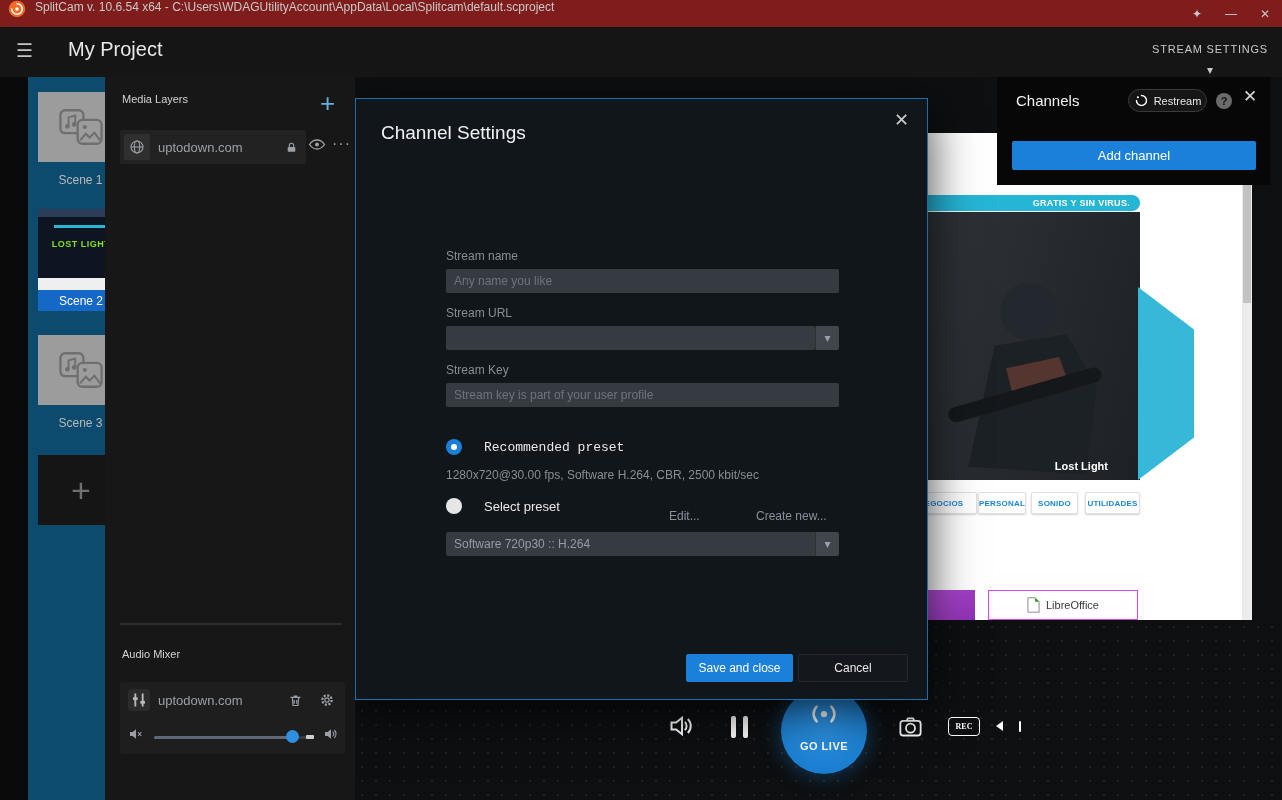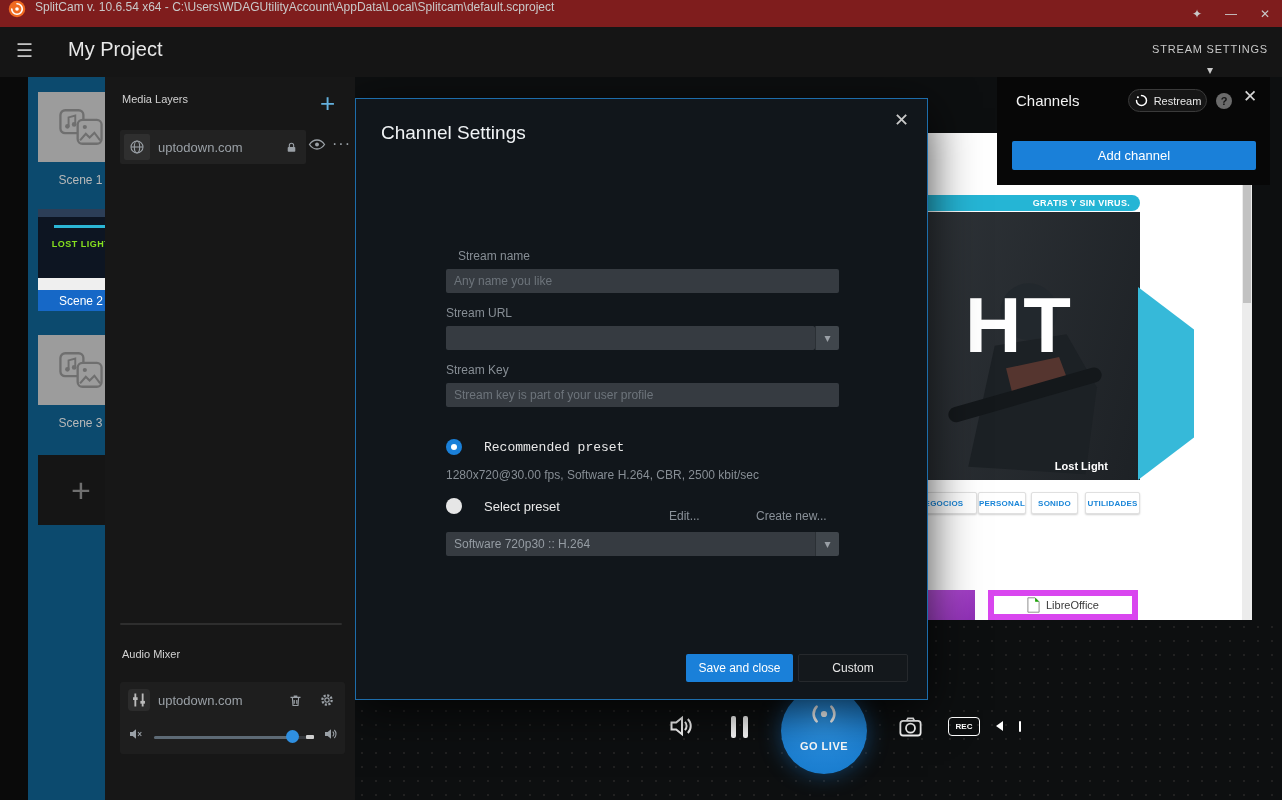--- a/index.html
+++ b/index.html
@@ -84,21 +84,21 @@
   .headline { position:absolute; left:405px; top:68px; font-size:78px; font-weight:800; color:#fff; letter-spacing:2px; }
   .img-caption { position:absolute; right:32px; bottom:8px; color:#fff; font-size:11px; font-weight:bold; }
   .ribbon { position:absolute; left:773px; top:154px; width:56px; height:193px; background:#36b9d9;
             clip-path:polygon(0 0,100% 22%,100% 78%,0 100%); }
   .pill { position:absolute; top:359px; height:22px; background:#fff; border:1px solid #e0e0e0;
           border-radius:2px; box-shadow:0 1px 2px rgba(0,0,0,.18); color:#1a86d8; font-size:8px;
           font-weight:bold; display:flex; align-items:center; justify-content:center; letter-spacing:.2px; }
   .purple-tile { position:absolute; left:540px; top:457px; width:70px; height:30px;
                  background:linear-gradient(135deg,#c05ae0,#8e2fb5); }
   .app-tile { position:absolute; left:623px; top:457px; width:150px; height:30px; background:#fff;
-              border:6px solid #d946ef; display:flex; align-items:center; justify-content:center; gap:6px;
+              border:1px solid #d946ef; display:flex; align-items:center; justify-content:center; gap:6px;
               color:#3a3a3a; font-size:11px; }
   .sb-track { position:absolute; left:877px; top:0; width:10px; height:487px; background:#ececec; }
   .sb-thumb { position:absolute; left:878px; top:50px; width:8px; height:120px; background:#c2c2c2; }
 
   
   .channels { left:997px; top:77px; width:273px; height:108px; background:#070707; z-index:6; }
   .ch-title { position:absolute; left:19px; top:15px; font-size:15px; color:#f2f2f2; }
   .restream-pill { position:absolute; left:131px; top:12px; width:79px; height:23px; border-radius:12px;
                    background:#161616; border:1px solid #3a3a3a; display:flex; align-items:center;
                    justify-content:center; gap:5px; color:#e8e8e8; font-size:11px; }
@@ -113,21 +113,21 @@
   
   .controlbar-icon { z-index:5; display:flex; align-items:center; justify-content:center; }
   .pause-wrap { left:731px; top:716px; width:20px; height:22px; display:flex; gap:7px; z-index:5; }
   .pause-bar { width:5px; height:22px; background:#fff; border-radius:2px; }
   .golive { left:781px; top:688px; width:86px; height:86px; border-radius:50%;
             background:radial-gradient(circle at 50% 35%, #2f97e9, #1577c9);
             box-shadow:0 0 22px rgba(30,134,222,.45); z-index:5; }
   .golive-icon { position:absolute; left:21px; top:14px; }
   .golive-label { position:absolute; left:0; top:52px; width:86px; text-align:center;
                   color:#fff; font-size:11px; font-weight:bold; letter-spacing:.5px; }
-  .rec-wrap { left:948px; top:716px; height:20px; display:flex; align-items:center; gap:16px; z-index:5; }
+  .rec-wrap { left:948px; top:716px; height:20px; display:flex; align-items:center; gap:16px; z-index:5;font-family:Liberation Serif, serif; }
   .rec-box { width:32px; height:19px; border:1.6px solid #fff; border-radius:4px; color:#fff;
              font-size:8px; font-weight:bold; display:flex; align-items:center; justify-content:center; }
   .rec-tri { width:0; height:0; border-top:5px solid transparent; border-bottom:5px solid transparent;
              border-right:7px solid #fff; }
   .rec-bar { width:2px; height:11px; background:#fff; border-radius:1px; }
 
   
   .modal { left:355px; top:98px; width:573px; height:602px; background:#11161b;
            border:1px solid #1d6dab; box-shadow:0 10px 45px rgba(0,0,0,.75); z-index:10; }
   .cs-title { position:absolute; left:25px; top:23px; font-size:19px; color:#f0f3f5; font-weight:400; }
@@ -170,21 +170,20 @@
     <div class="banner">
       <span>GRATIS Y SIN VIRUS.</span>
     </div>
     <div class="game-img">
       <svg width="230" height="208" viewBox="0 0 120 110" style="position:absolute;left:350px;top:58px;">
         <circle cx="62" cy="22" r="15" fill="#22282d"></circle>
         <path d="M30 104 L44 40 L82 34 L98 62 L92 108 Z" fill="#1c2125"></path>
         <path d="M50 52 L78 46 L84 62 L54 68 Z" fill="#6e3f33" opacity="0.7"></path>
         <rect x="18" y="62" width="84" height="8" rx="4" transform="rotate(-16 60 66)" fill="#14181b"></rect>
       </svg>
-      <div class="headline">HT</div>
       <div class="img-caption">Lost Light</div>
     </div>
     <div class="ribbon"></div>
 
     <div class="pill" style="left:540px;width:72px;">
       <span>NEGOCIOS</span>
     </div>
     <div class="pill" style="left:613px;width:48px;">
       <span>PERSONAL</span>
     </div>
@@ -407,21 +406,21 @@
     <span class="rec-box">REC</span>
     <span class="rec-tri"></span>
     <span class="rec-bar"></span>
   </div>
 
   <div class="abs modal">
     <div class="cs-title">Channel Settings</div>
     <span class="cs-close"><span>✕</span></span>
 
 
-    <div class="fld-label" style="top:150px;margin-left:12px;">Stream name</div>
+    <div class="fld-label" style="top:150px;">Stream name</div>
     <input class="fld-input" style="top: 170px;" placeholder="Any name you like">
 
     <div class="fld-label" style="top:207px;">Stream URL</div>
     <input class="fld-input short" style="top: 227px;">
     <div class="chev-box" style="top:227px;">
       <span>▾</span>
     </div>
 
     <div class="fld-label" style="top:264px;">Stream Key</div>
     <input class="fld-input" style="top: 284px;" placeholder="Stream key is part of your user profile">
@@ -439,17 +438,17 @@
       <span>Software 720p30 ::  H.264</span>
     </div>
     <div class="chev-box" style="top:433px;">
       <span>▾</span>
     </div>
 
     <div class="btn btn-save">
       <span>Save and close</span>
     </div>
     <div class="btn btn-cancel">
-      <span>Custom</span>
+      <span>Cancel</span>
     </div>
   </div>
 
 </div>
 
 </body></html>

